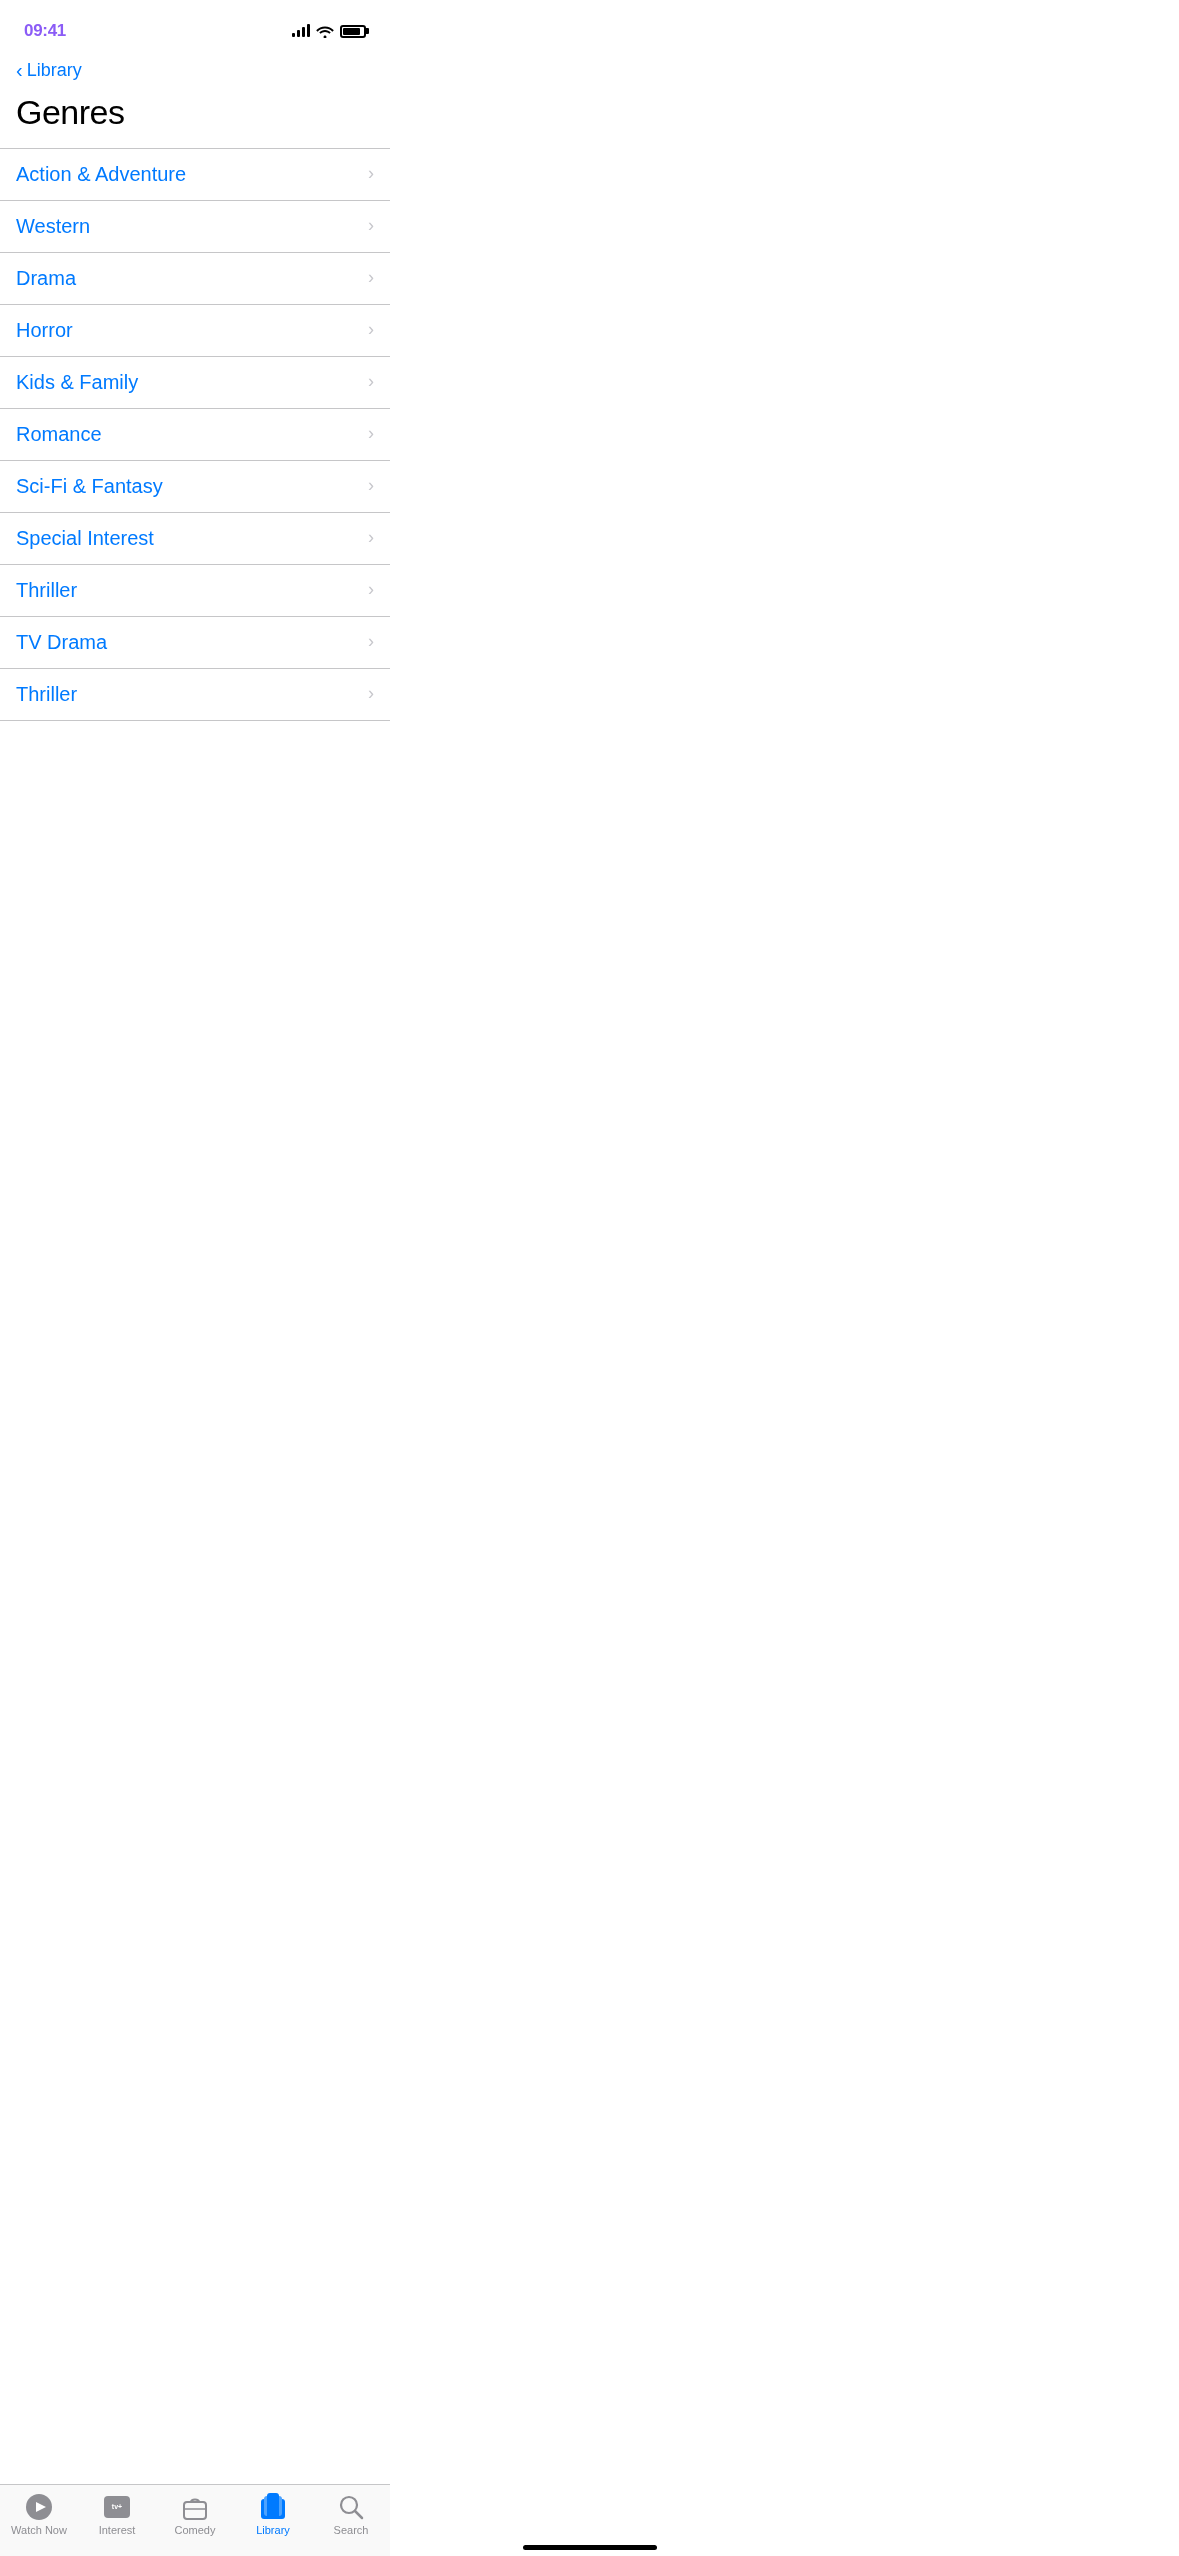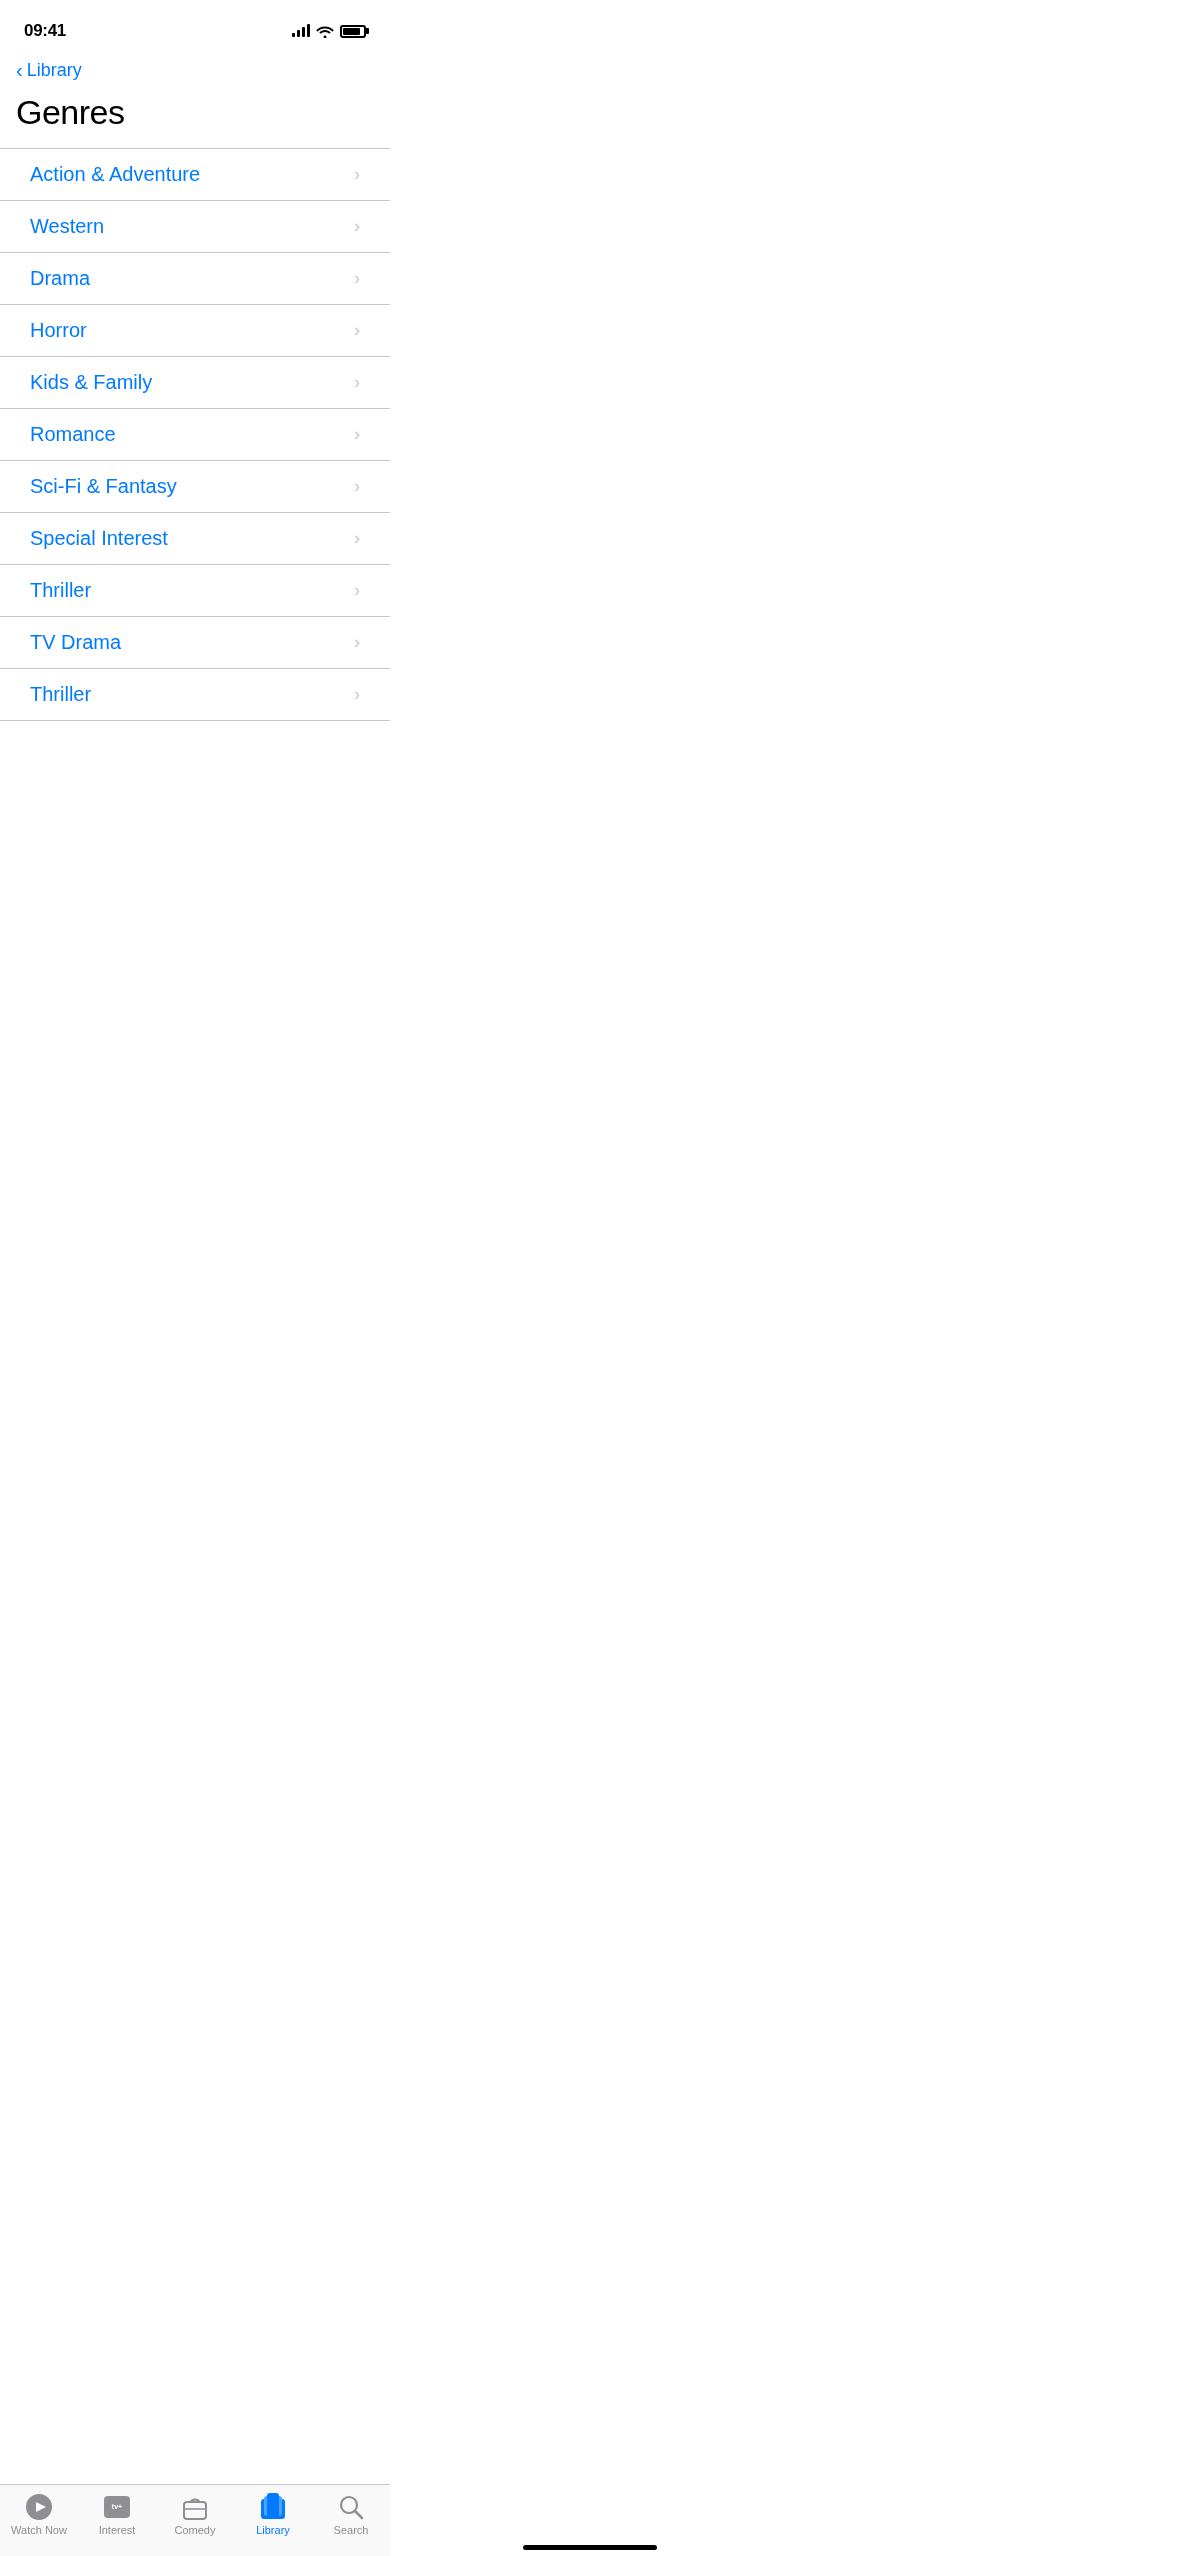--- a/index.html
+++ b/index.html
@@ -19,21 +19,21 @@
       display: flex;
       justify-content: space-between;
       align-items: center;
       padding: 14px 24px 0 24px;
       height: 48px;
     }
 
     .status-time {
       font-size: 17px;
       font-weight: 600;
-      color: #000000;
+      color: #8b5cf6;
       letter-spacing: -0.3px;
     }
 
     .status-icons {
       display: flex;
       align-items: center;
       gap: 6px;
     }
 
     .signal-bars {
@@ -111,23 +111,22 @@
       letter-spacing: -0.5px;
     }
 
     
     .genre-list {
       width: 100%;
     }
 
     .genre-item {
       display: flex;
-      align-items: center;
       justify-content: space-between;
-      padding: 14px 30px;
+      padding: 14px 16px;
       border-bottom: 0.5px solid #C6C6C8;
       cursor: pointer;
     }
 
     .genre-item:first-child {
       border-top: 0.5px solid #C6C6C8;
     }
 
     .genre-name {
       font-size: 20px;

